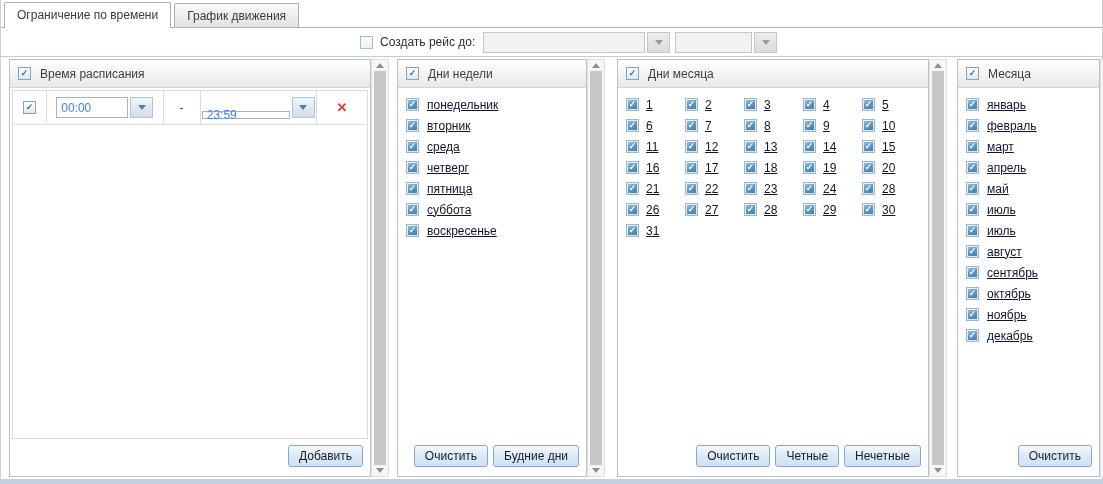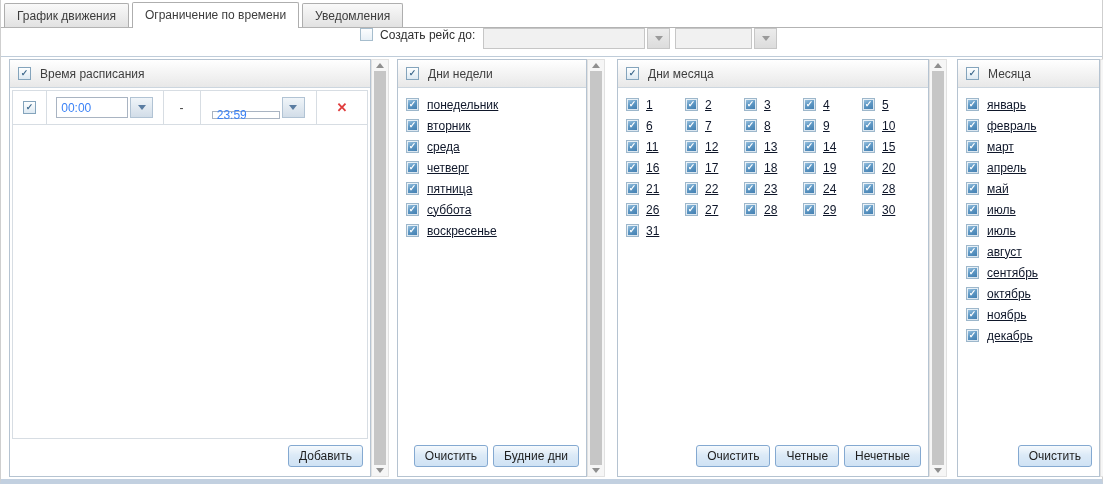--- a/index.html
+++ b/index.html
@@ -5,21 +5,21 @@
   html,body{margin:0;padding:0;background:#fff;}
   body{width:1103px;height:484px;font-family:"Liberation Sans",sans-serif;font-size:12px;color:#333;}
   .app{width:1103px;height:484px;box-sizing:border-box;border-left:1px solid #cfcfcf;border-right:1px solid #cfcfcf;border-bottom:5px solid #c2d0e0;background:#fff;display:flex;flex-direction:column;}
 
   
   .tabbar{display:flex;align-items:flex-end;padding:2px 0 0 3px;border-bottom:1px solid #b3b3b3;flex:none;}
   .tab{margin-right:3px;padding:5px 12px 4px 12px;border:1px solid #aeaeae;border-bottom:none;border-radius:2px 2px 0 0;background:linear-gradient(#f9f9f9,#e2e2e2);color:#3c3c3c;cursor:default;white-space:nowrap;}
   .tab.active{background:#fff;margin-bottom:-1px;padding-bottom:6px;position:relative;z-index:2;}
 
   
-  .control-row{height:28px;display:flex;padding-left:359px;flex:none;border-bottom:1px solid #bfccd9;}
+  .control-row{height:28px;display:flex;align-items:center;padding-left:359px;flex:none;border-bottom:1px solid #bfccd9;}
   .control-row .lbl{margin:0 8px 0 7px;color:#2f2f2f;}
 
   
   .cb{width:13px;height:13px;box-sizing:border-box;flex:none;text-align:center;font:bold 9px/11px "Liberation Sans",sans-serif;display:inline-block;}
   .cb-plain{color:#3f6a8d;background:linear-gradient(#feffff,#dde9f2);border:1px solid #84a4bc;}
   .cb-empty{background:linear-gradient(#fcfdfe,#e8f0f6);border:1px solid #a6bdcd;}
   .cb-list{color:#fff;background:linear-gradient(155deg,#a6cae4 0%,#6099c5 45%,#3e7bae 100%);border:1px solid #9db7cb;box-shadow:inset 0 0 0 1px rgba(255,255,255,.8);}
 
   
   .combo{display:flex;align-items:stretch;height:21px;}
@@ -63,23 +63,22 @@
   .check-label{color:#0f172a;white-space:nowrap;text-decoration:underline;}
   .day-grid{display:grid;grid-template-columns:repeat(5,59px);grid-auto-rows:21px;padding:6px 0 0 8px;}
   .day-grid .check-item{gap:7px;}
 </style>
 </head>
 <body>
 
 <div class="app">
 
   <div class="tabbar">
+    <div class="tab active">Ограничение по времени</div>
     <div class="tab">График движения</div>
-    <div class="tab active">Ограничение по времени</div>
-    <div class="tab">Уведомления</div>
   </div>
 
   <div class="control-row">
     <span class="cb cb-empty"></span>
     <span class="lbl">Создать рейс до:</span>
     <div class="combo disabled">
       <span class="combo-field" style="width:162px;"></span>
       <span class="combo-btn">
           <span class="tri-down"></span>
         </span>
@@ -110,21 +109,21 @@
                 <div class="combo">
                   <span class="combo-field" style="width:72px;">00:00</span>
                   <span class="combo-btn">
                       <span class="tri-down"></span>
                     </span>
                 </div>
               </div>
               <div class="scell c-dash">-</div>
               <div class="scell c-combo">
                 <div class="combo">
-                  <span class="combo-field" style="width:68px;margin-top:14px;">23:59</span>
+                  <span class="combo-field" style="width:88px;margin-top:14px;">23:59</span>
                   <span class="combo-btn">
                       <span class="tri-down"></span>
                     </span>
                 </div>
               </div>
               <div class="scell x-btn">✕</div>
             </div>
           </div>
           <div class="pfoot">
             <button class="btn">Добавить</button>

